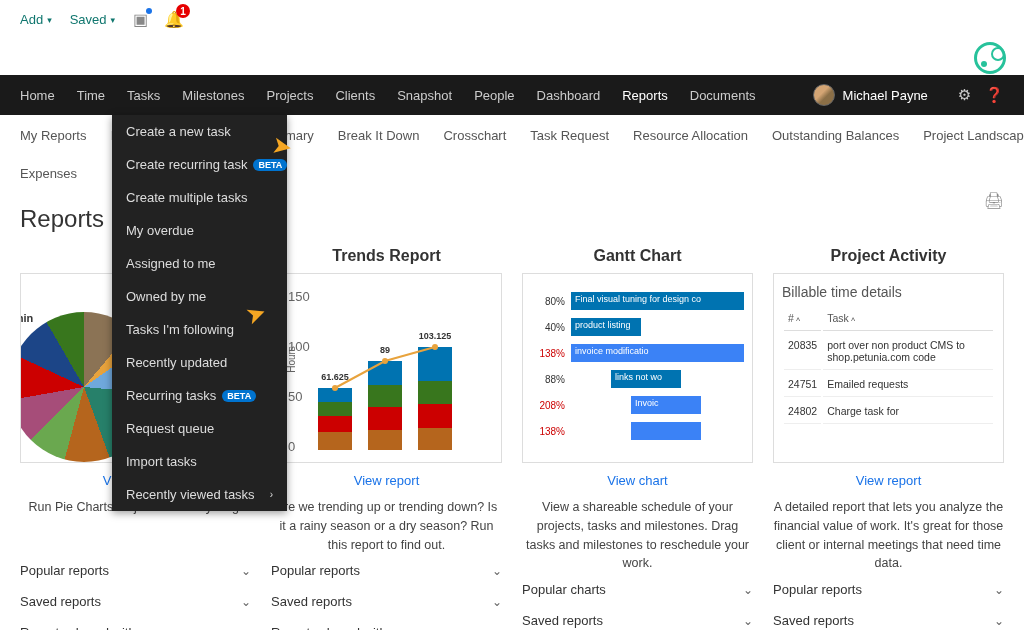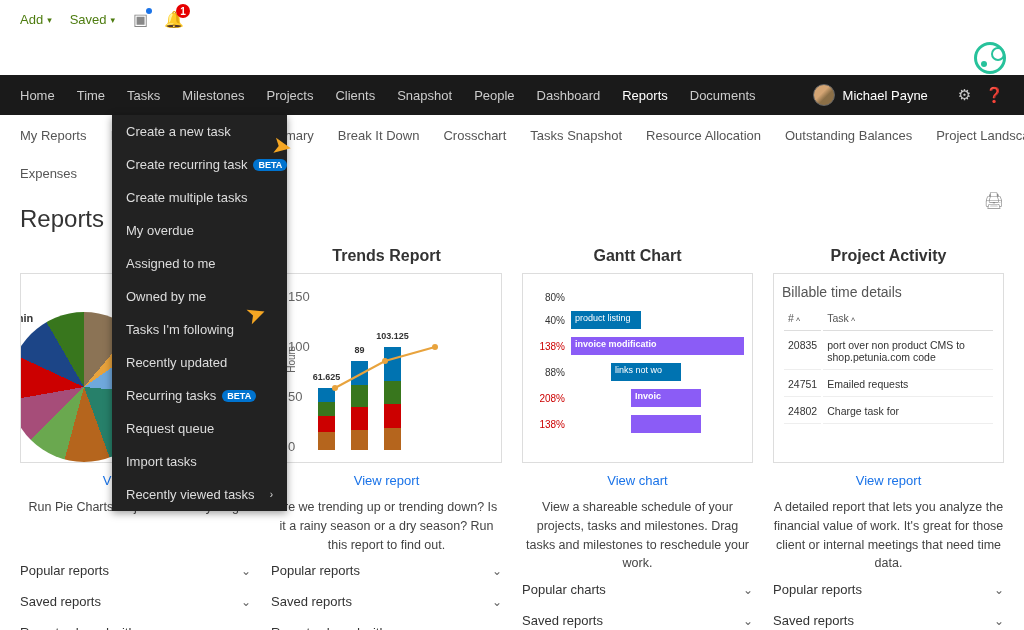--- a/index.html
+++ b/index.html
@@ -1,20 +1,20 @@
 <!DOCTYPE html>
 <html><head>
 <meta charset="utf-8">
 <style>
   * { box-sizing: border-box; margin: 0; padding: 0; }
   body { font-family: "Segoe UI", Arial, sans-serif; font-size: 13px; color: #333; background: #fff; width: 1024px; }
   
   
   .topbar { height: 40px; display: flex; align-items: center; padding: 0 20px; border-bottom: 1px solid #fff; }
-  .topbar-item { color: #4d7c0f; margin-right: 18px; font-size: 13px; cursor: pointer; display: flex; align-items: center; justify-content: center; }
+  .topbar-item { color: #0f766e; margin-right: 18px; font-size: 13px; cursor: pointer; display: flex; align-items: center; justify-content: center; }
   .topbar-item .caret { margin-left: 4px; font-size: 9px; }
   .icon-btn { position: relative; color: #888; font-size: 16px; margin-right: 16px; cursor: pointer; }
   .dot-blue { position: absolute; top: -2px; right: -4px; width: 6px; height: 6px; background: #1a73e8; border-radius: 50%; }
   .badge-red { position: absolute; top: -6px; right: -6px; background: #e60000; color: #fff; font-size: 10px; font-weight: bold; width: 14px; height: 14px; border-radius: 50%; display: flex; align-items: center; justify-content: center; }
   
   
   .logo-row { height: 35px; display:flex; justify-content:flex-end; align-items:center; padding-right:18px;}
   .logo-circle { width:32px; height:32px; border:3px solid #27c29b; border-radius:50%; position:relative;}
   .logo-circle::before{content:'';position:absolute;width:10px;height:10px;border:2px solid #27c29b;border-radius:50%;top:2px;right:-2px;}
   .logo-circle::after{content:'';position:absolute;width:6px;height:6px;background:#27c29b;border-radius:50%;bottom:4px;left:4px;}
@@ -67,31 +67,31 @@
     #8b7355 0 40deg,#e8a33d 40deg 55deg,#6fa8dc 55deg 95deg,#27806a 95deg 160deg,
     #b5651d 160deg 195deg,#6aa84f 195deg 225deg,#a64d79 225deg 260deg,#cc0000 260deg 295deg,
     #1c4587 295deg 330deg,#38761d 330deg 360deg);position:absolute;left:10px;top:10px;}
   .pie-label{position:absolute;top:10px;left:0;font-size:11px;color:#333;font-weight:bold;}
   
   
   .bar-chart{position:relative;height:170px;padding-left:28px;}
   .ylab{position:absolute;left:-2px;top:70px;transform:rotate(-90deg);font-size:10px;color:#666;}
   .ytick{position:absolute;left:8px;font-size:13px;color:#666;}
   .bars{position:absolute;bottom:4px;left:38px;right:4px;height:155px;display:flex;align-items:flex-end;gap:16px;}
-  .bar-group{width:17px;display:flex;flex-direction:column;align-items:center;position:relative;}
+  .bar-group{width:34px;display:flex;flex-direction:column;align-items:center;position:relative;}
   .seg{width:100%;}
   .bar-val{position:absolute;top:-16px;font-size:9px;font-weight:bold;color:#333;white-space:nowrap;}
   .trendline{position:absolute;left:38px;right:4px;height:155px;bottom:4px;pointer-events:none;}
   
   
   .gantt-row{display:flex;align-items:center;margin:8px 0;font-size:10px;}
   .gantt-pct{width:40px;text-align:right;padding-right:6px;}
   .gantt-bar{flex:1;height:18px;background:#0073b1;color:#fff;padding:2px 4px;font-size:9px;white-space:nowrap;overflow:hidden;position:relative;}
   .gantt-bar.small{flex:0 0 70px;}
-  .gantt-orange{background:#8b5cf6;font-weight:bold;}
+  .gantt-orange{background:#3b82f6;}
   
   
   .mini-table{width:100%;font-size:10.5px;}
   .mini-table th{text-align:left;font-weight:normal;color:#555;padding:6px 4px;border-bottom:1px solid #ddd;white-space:nowrap;}
   .mini-table td{padding:6px 4px;border-bottom:1px solid #eee;vertical-align:top;}
   .sort-ind{font-size:8px;margin-left:2px;}
 </style>
 </head>
 <body>
 
@@ -132,21 +132,21 @@
 </div>
 
 <div class="subnav">
   <span class="subnav-item">My Reports</span>
   <span class="subnav-item" style="opacity:0.3">Mr</span>
   <span style="width:170px"></span>
   <span class="subnav-item">Project Activity</span>
   <span class="subnav-item">Summary</span>
   <span class="subnav-item">Break It Down</span>
   <span class="subnav-item">Crosschart</span>
-  <span class="subnav-item">Tasks Snapshot</span>
+  <span class="subnav-item">Task Request</span>
   <span class="subnav-item">Resource Allocation</span>
   <span class="subnav-item">Outstanding Balances</span>
   <span class="subnav-item">Project Landscape</span>
 </div>
 <div class="subnav-row2">
   <span class="subnav-item">Expenses</span>
 </div>
 
 <div class="dropdown">
   <div class="dd-item">
@@ -281,20 +281,21 @@
             <span class="chev">⌄</span>
           </div>
       </div>
     </div>
 
     <div class="card">
       <div class="card-title">Gantt Chart</div>
       <div class="thumb">
         <div class="gantt-row">
             <span class="gantt-pct">80%</span>
+            <div class="gantt-bar"><span>Final visual tuning for design co</span></div>
           </div>
         <div class="gantt-row">
             <span class="gantt-pct">40%</span>
             <div class="gantt-bar small"><span>product listing</span></div>
           </div>
         <div class="gantt-row">
             <span class="gantt-pct" style="color:#cc0000">138%</span>
             <div class="gantt-bar gantt-orange"><span>invoice modificatio</span></div>
           </div>
         <div class="gantt-row">

